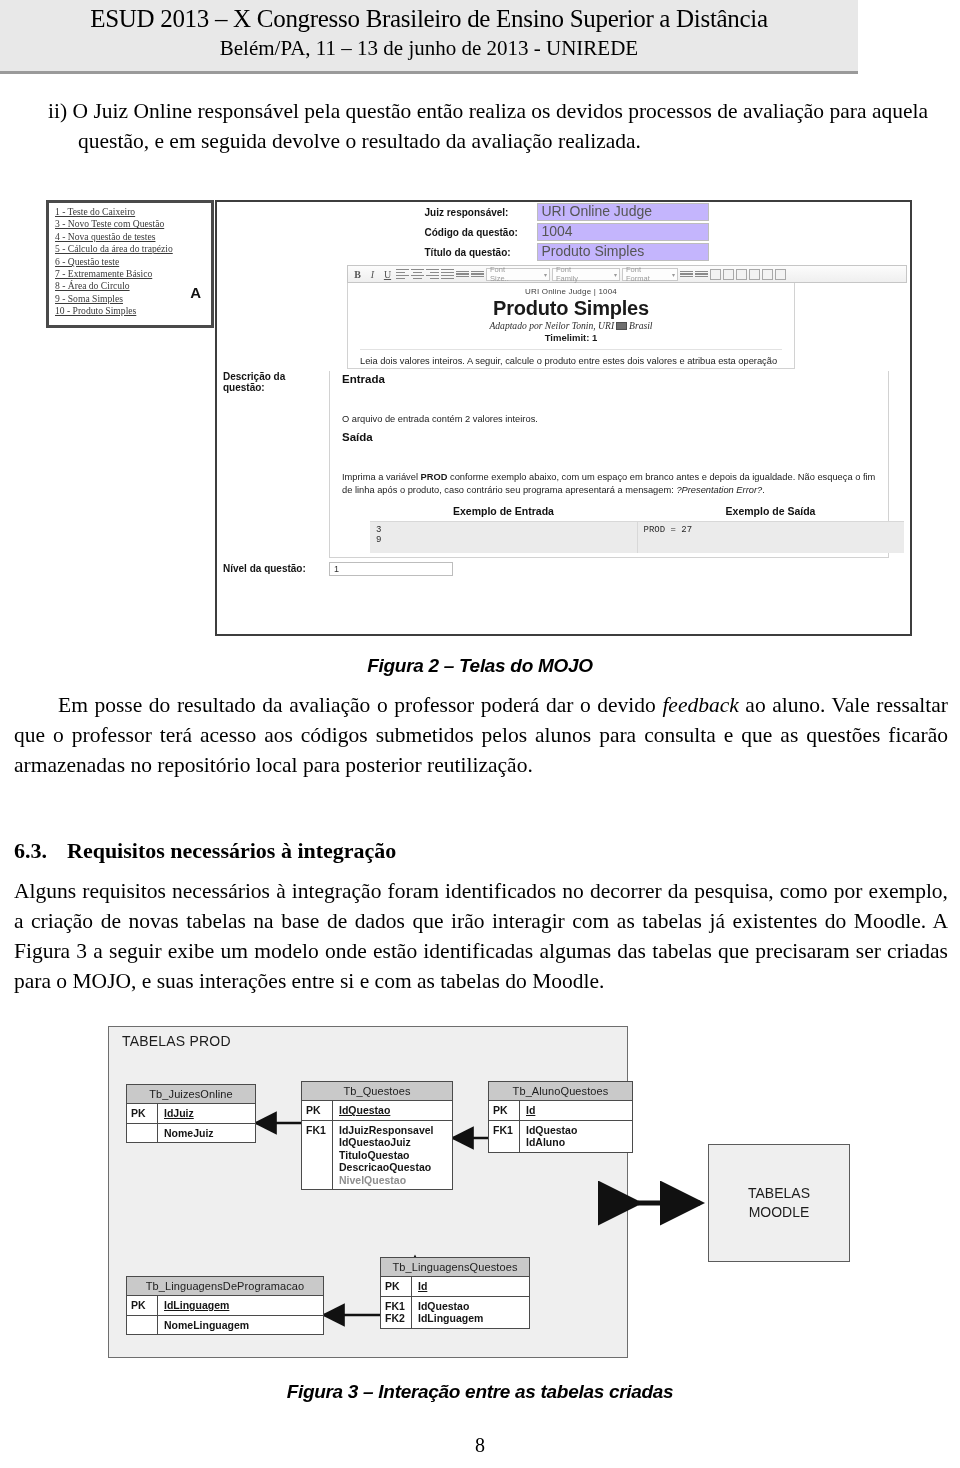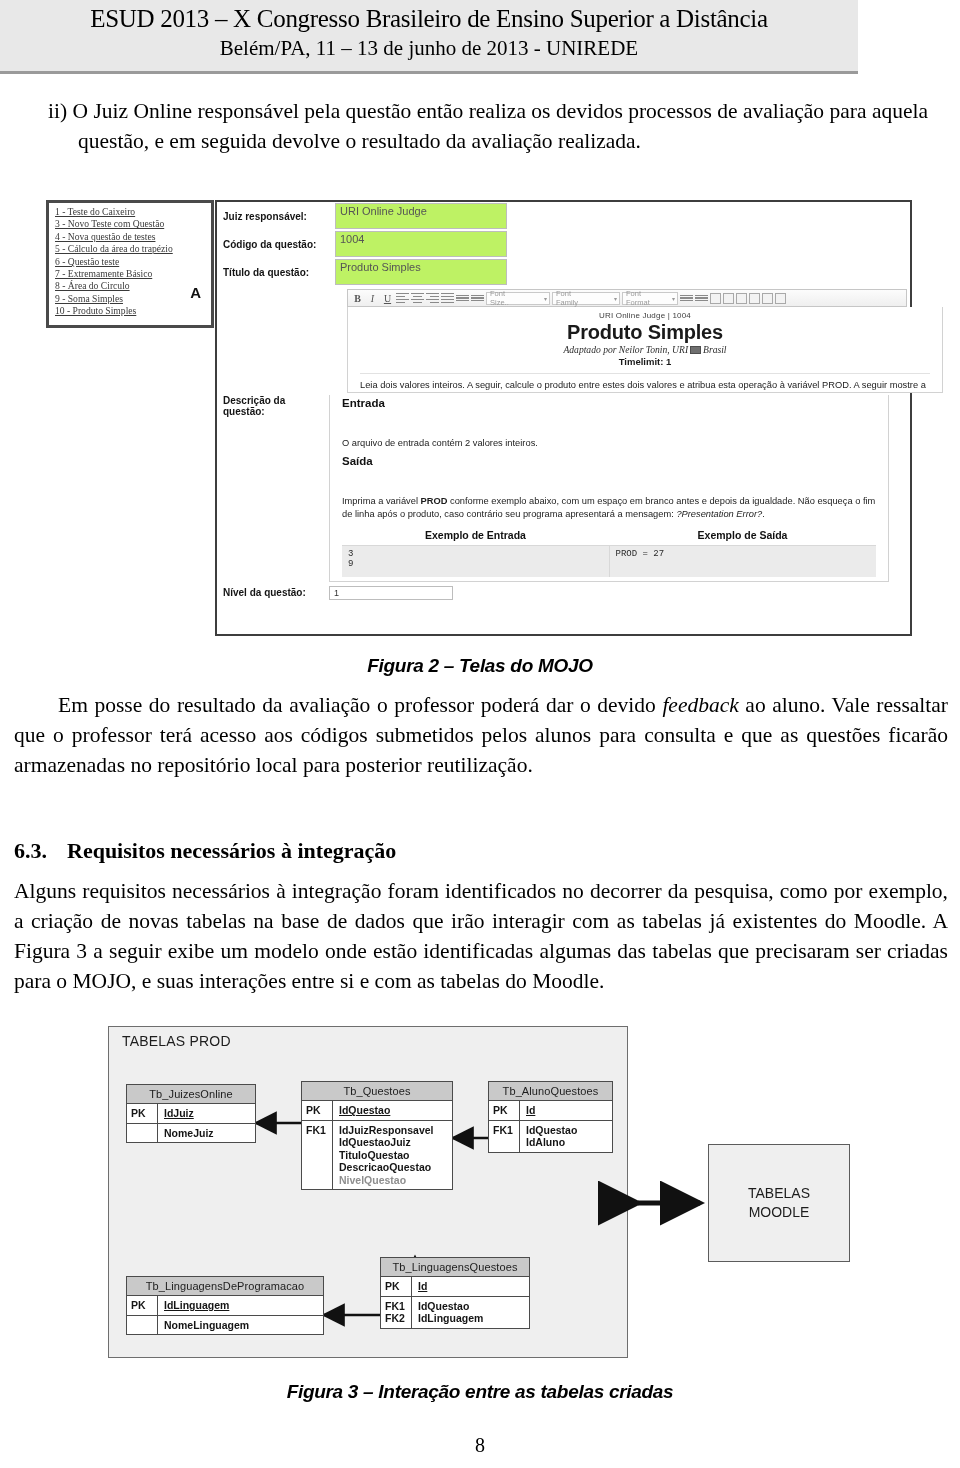--- a/index.html
+++ b/index.html
@@ -123,36 +123,37 @@
   
   .formPanel {
     position: absolute; left: 175px; top: 2px;
     width: 697px; height: 436px;
     border: 2px solid #3d3d3d;
     background: #fff;
   }
   .fRow {
     display:flex; align-items:center;
     padding: 1px 0 1px 6px;
+    justify-content: center;
   }
   .fLabel {
     font-family:"Liberation Sans", sans-serif;
     font-weight: bold;
     font-size: 10px;
     color:#141414;
     width: 112px;
     flex: 0 0 112px;
   }
   .fInput {
     border: 1px solid #bdbdbd;
-    background:#bef264;
-    height: 26px;
+    background:#c4b5fd;
+    height: 18px;
     width: 172px;
     font-family:"Liberation Sans", sans-serif;
-    font-size: 11px;
+    font-size: 14px;
     color:#555;
     padding: 1px 0 0 4px;
     line-height: 12px;
     overflow:hidden;
     white-space:nowrap;
   }
 
   
   .toolbar {
     margin: 3px 2px 0 130px;
@@ -190,21 +191,21 @@
   }
   .tb-sel .caret { font-size: 6px; color:#999; }
   .tb-sq {
     width:11px; height:11px;
     border:1px solid #a9a9a9; background:#f3f3f3;
   }
 
   
   .editorWrap {
     margin: 0 2px 0 130px;
-    width: 596px;
+    width: 448px;
     border: 1px solid #d2d2d2;
     border-top: none;
     background:#fff;
     height: 86px;
     padding: 4px 12px 0 12px;
     overflow:hidden;
   }
   .ed-kicker {
     text-align:center;
     font-family:"Liberation Sans", sans-serif;
@@ -269,21 +270,21 @@
     font-weight:bold; font-size:11.5px;
     color:#111; margin-bottom:2px;
   }
   .d-p {
     font-family:"Liberation Sans", sans-serif;
     font-size: 9.3px; line-height:12.3px;
     color:#1c1c1c; margin-bottom: 6px; margin-top: 28px;
   }
   .d-p i { font-style: italic; }
 
-  .exTable { width:100%; border-collapse:collapse; margin-top:2px; }
+  .exTable { width:100%; border-collapse:collapse; margin-top:2px;margin-left:28px; }
   .exTable th {
     font-family:"Liberation Sans", sans-serif;
     font-weight:bold; font-size:10.5px;
     padding: 3px 0 4px 0;
     border-bottom:1px solid #d8d8d8;
     color:#111;
   }
   .exTable td {
     background:#ebebeb;
     font-family:"Liberation Mono", monospace;
@@ -601,21 +602,21 @@
       <div class="tFields">
         <div>IdJuizResponsavel</div>
         <div>IdQuestaoJuiz</div>
         <div>TituloQuestao</div>
         <div>DescricaoQuestao</div>
         <div class="dim">NivelQuestao</div>
       </div>
     </div>
   </div>
 
-  <div class="tbl" style="left:380px; top:55px; width:125px;">
+  <div class="tbl" style="left:380px; top:55px; width:145px;">
     <div class="tHead">Tb_AlunoQuestoes</div>
     <div class="tRow">
       <div class="tKey">PK</div>
       <div class="tFields"><span class="pk">Id</span></div>
     </div>
     <div class="tRow sep">
       <div class="tKey">FK1</div>
       <div class="tFields">
         <div>IdQuestao</div>
         <div>IdAluno</div>

